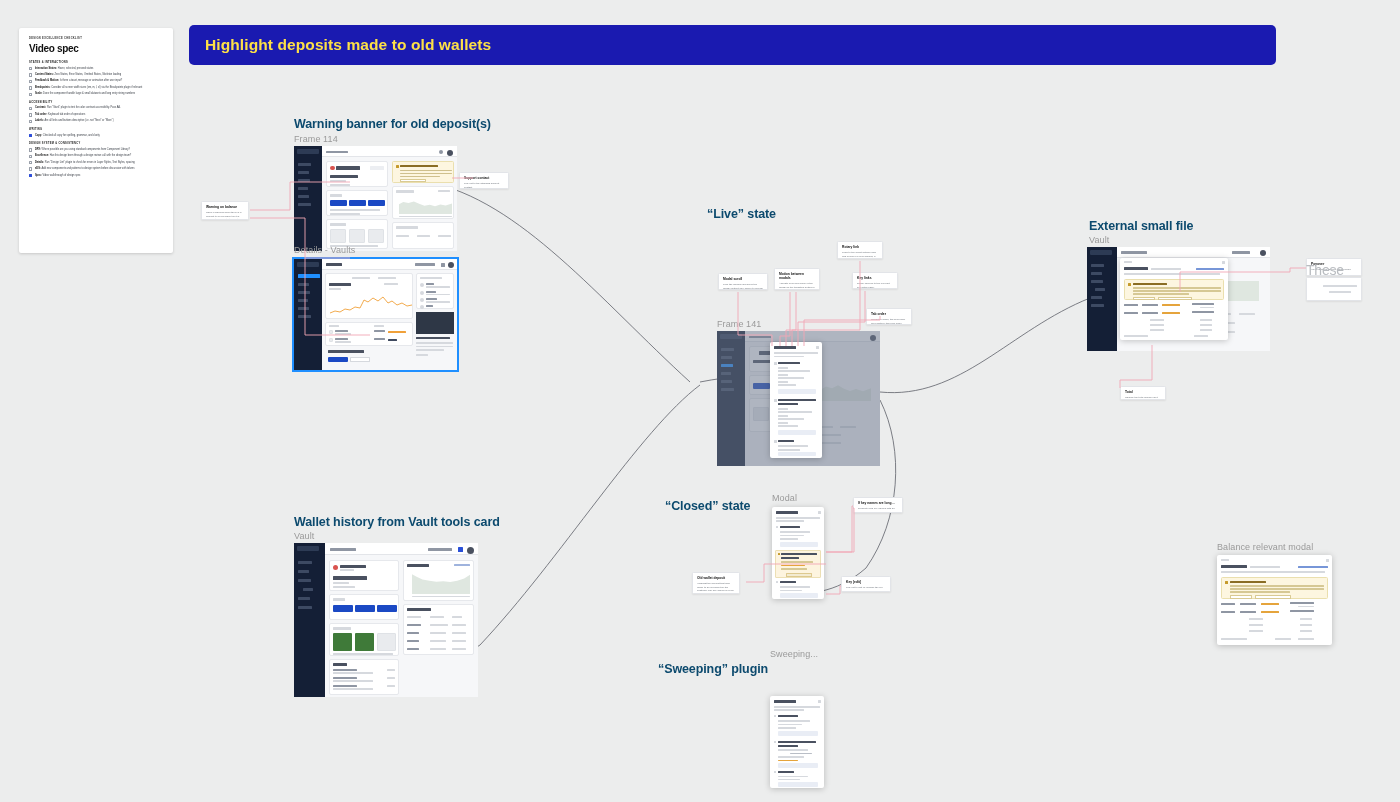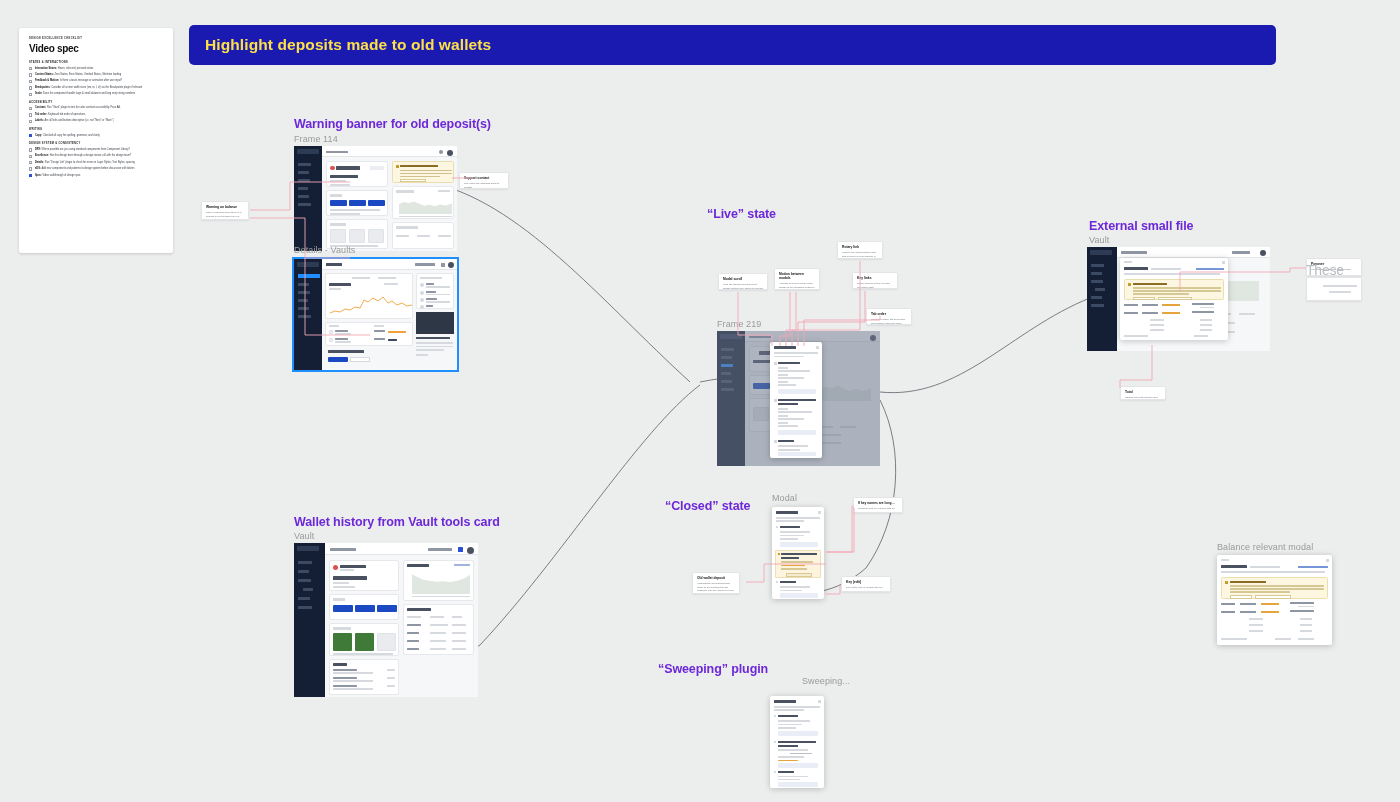--- a/index.html
+++ b/index.html
@@ -36,21 +36,21 @@
   .spec-row { display: flex; gap: 2.5px; align-items: flex-start; margin-bottom: 2.6px; }
   .spec-check {
     width: 3.4px; height: 3.4px; border: .5px solid #9aa0aa; border-radius: .5px;
     flex: 0 0 auto; margin-top: .4px; background: #fff;
   }
   .spec-check.filled { background: #2f4fd8; border-color: #2f4fd8; }
   .spec-text { font-size: 2.55px; line-height: 1.5; color: #3a3f47; }
   .spec-text b { color: #111; }
 
   
-  .grp-title { position: absolute; font-size: 12.5px; font-weight: bold; color: #6d28d9; letter-spacing: -.1px; white-space: nowrap; }
+  .grp-title { position: absolute; font-size: 12.5px; font-weight: bold; color: #0c4a6e; letter-spacing: -.1px; white-space: nowrap; }
   .frame-label { position: absolute; font-size: 9px; color: #9a9a9a; white-space: nowrap; letter-spacing: .1px; }
 
   
   .frame { position: absolute; background: #f5f6f8; overflow: hidden; }
   .frame.selected { outline: 2px solid #1f8fff; outline-offset: 0; }
   .fr-nav { position: absolute; left: 0; top: 0; bottom: 0; background: #141f36; }
   .fr-body { position: absolute; top: 0; right: 0; bottom: 0; background: #f6f7f9; }
   .fr-topbar { position: absolute; left: 0; right: 0; top: 0; height: 11px; background: #fff; border-bottom: .5px solid #e3e5e9; }
   .nav-logo { position: absolute; left: 3px; top: 3px; width: 22px; height: 5px; background: #2d3b55; border-radius: 1px; }
   .nav-item { position: absolute; left: 4px; height: 2.6px; background: #3d4a63; border-radius: .5px; }
@@ -325,21 +325,21 @@
   <svg style="position:absolute; left:180px; top:150px; width:300px; height:230px; pointer-events:none;">
     <g fill="none" stroke="#f2a6b4" stroke-width="0.9">
       <path d="M70,60 L110,60 L110,32 L170,32"></path>
       <path d="M70,68 L125,68 L125,108 L170,108"></path>
       <path d="M125,108 L125,185 L190,185"></path>
       <path d="M272,28 L293,28"></path>
     </g>
   </svg>
 
   <div class="grp-title" style="left:707px; top:207px;">“Live” state</div>
-  <div class="frame-label" style="left:717px; top:319px;">Frame 219</div>
+  <div class="frame-label" style="left:717px; top:319px;">Frame 141</div>
 
   <div class="frame" style="left:717px; top:331px; width:163px; height:135px; background:#9aa1ad;">
     <div class="fr-nav" style="width:28px;">
       <div class="nav-logo"></div>
       <div class="nav-item" style="top:17px; width:13px;"></div>
       <div class="nav-item" style="top:25px; width:11px;"></div>
       <div class="nav-item active" style="top:33px; width:12px;"></div>
       <div class="nav-item" style="top:41px; width:10px;"></div>
       <div class="nav-item" style="top:49px; width:11px;"></div>
       <div class="nav-item" style="top:57px; width:13px;"></div>
@@ -660,21 +660,21 @@
   <svg style="position:absolute; left:680px; top:490px; width:240px; height:120px; pointer-events:none;">
     <g fill="none" stroke="#f2a6b4" stroke-width="0.9">
       <path d="M66,92 L84,92 L84,74 L146,74"></path>
       <path d="M146,62 L172,62 L172,18 L172,16 L172,16 L173,16"></path>
       <path d="M146,62 L174,62 L174,18 L173,18"></path>
       <path d="M146,104 L160,104 L160,96 L161,96"></path>
     </g>
   </svg>
 
   <div class="grp-title" style="left:658px; top:662px;">“Sweeping” plugin</div>
-  <div class="frame-label" style="left:770px; top:676px;margin-left:32px;">Sweeping...</div>
+  <div class="frame-label" style="left:770px; top:649px;">Sweeping...</div>
 
   <div class="modal-sheet" style="left:770px; top:696px; width:54px; height:92px;">
     <div class="ln darker" style="left:4px; top:4px; width:22px; height:3px;"></div>
     <div class="ln" style="right:3px; top:4px; width:3px; height:3px;"></div>
     <div class="ln" style="left:4px; top:10px; width:46px; height:1.6px;"></div>
     <div class="ln" style="left:4px; top:13px; width:30px; height:1.6px;"></div>
 
     <div class="ln" style="left:4px; top:19px; width:2.4px; height:2.4px;"></div>
     <div class="ln darker" style="left:8px; top:19px; width:20px; height:2.2px;"></div>
     <div class="ln" style="left:8px; top:24px; width:32px; height:1.5px;"></div>

